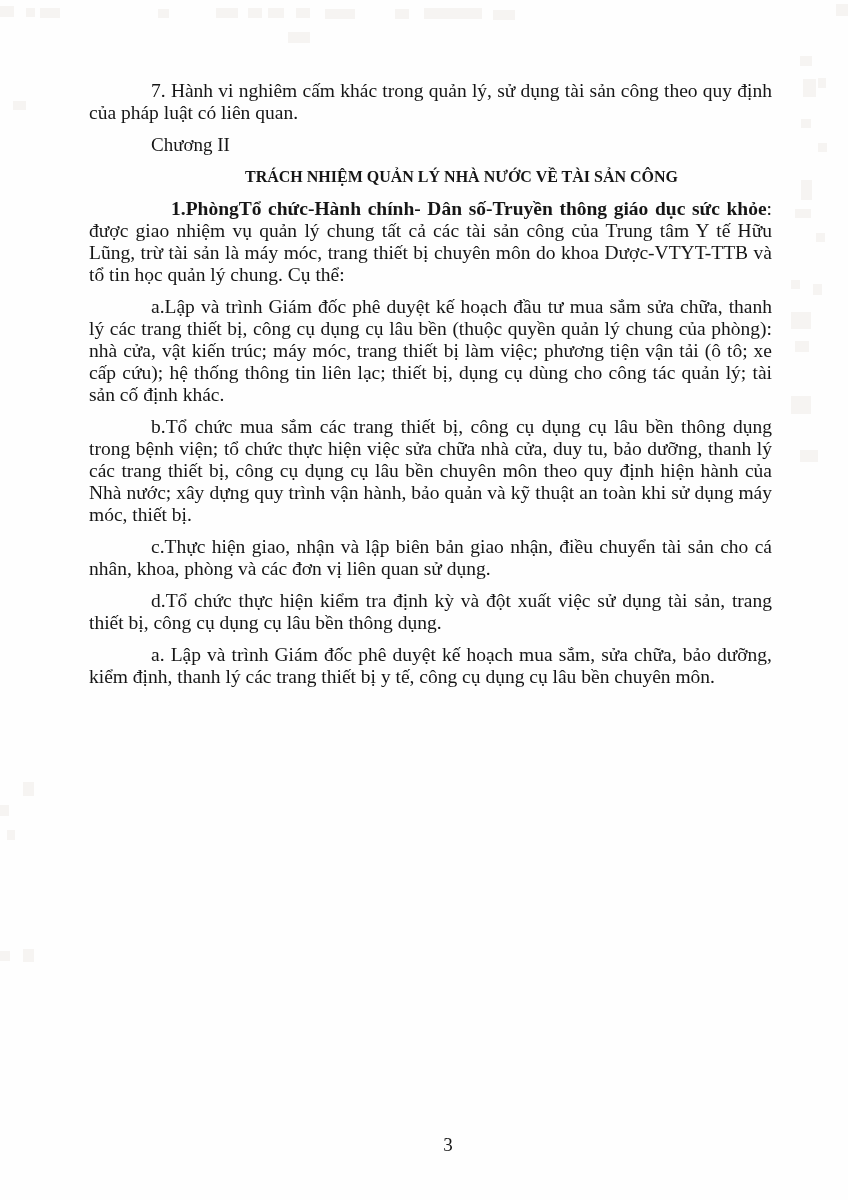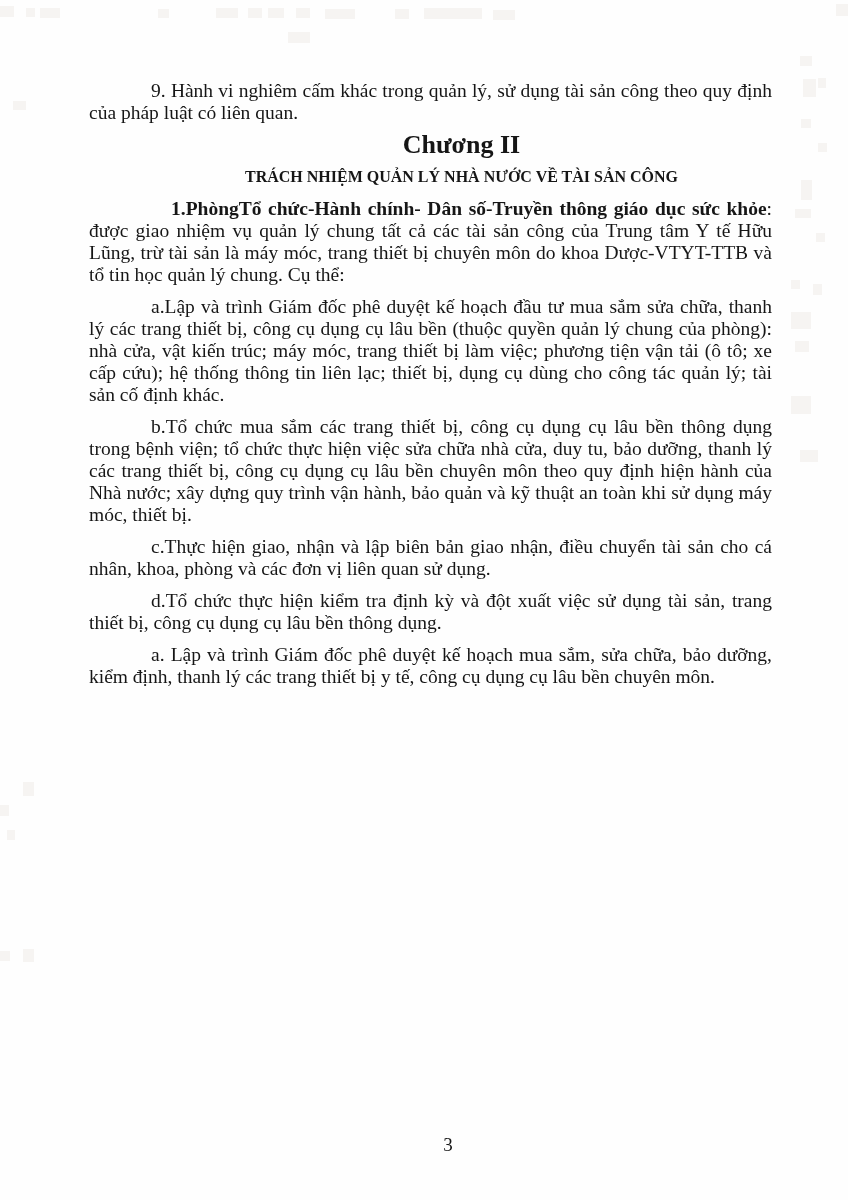--- a/index.html
+++ b/index.html
@@ -25,24 +25,23 @@
     font-size: 19.5px;
     line-height: 22px;
   }
   .content p {
     margin: 0 0 10px 0;
     text-indent: 62px;
   }
   .bold { font-weight: bold; margin-left: 20px; }
   .chapter-label {
     margin: 18px 0 7px 0;
-    text-align: center;
     text-indent: 0;
-    font-weight: bold;
-    font-size: 26px;
+    font-weight: normal;
+    font-size: 19px;
   }
   .chapter-title {
     margin: 0 0 33px 0;
     text-align: center;
     text-indent: 0;
     font-weight: bold;
     font-size: 16px;
   }
   .article-heading {
     font-weight: bold;
@@ -60,21 +59,21 @@
     position: absolute;
     background: #f6f4f2;
   }
 </style>
 </head>
 <body>
 
 <div class="page">
 
   <div class="content">
-    <p>9. Hành vi nghiêm cấm khác trong quản lý, sử dụng tài sản công theo quy định của pháp luật có liên quan.</p>
+    <p>7. Hành vi nghiêm cấm khác trong quản lý, sử dụng tài sản công theo quy định của pháp luật có liên quan.</p>
 
     <p class="chapter-label">Chương II</p>
     <p class="chapter-title">TRÁCH NHIỆM QUẢN LÝ NHÀ NƯỚC VỀ TÀI SẢN CÔNG</p>
 
 
     <p><span class="bold">1.PhòngTổ chức-Hành chính- Dân số-Truyền thông giáo dục sức khỏe</span><span>: được giao nhiệm vụ quản lý chung tất cả các tài sản công của Trung tâm Y tế Hữu Lũng, trừ tài sản là máy móc, trang thiết bị chuyên môn do khoa Dược-VTYT-TTB và tổ tin học quản lý chung. Cụ thể:</span></p>
 
     <p>a.Lập và trình Giám đốc phê duyệt kế hoạch đầu tư mua sắm sửa chữa, thanh lý các trang thiết bị, công cụ dụng cụ lâu bền (thuộc quyền quản lý chung của phòng): nhà cửa, vật kiến trúc; máy móc, trang thiết bị làm việc; phương tiện vận tải (ô tô; xe cấp cứu); hệ thống thông tin liên lạc; thiết bị, dụng cụ dùng cho công tác quản lý; tài sản cố định khác.</p>
     <p>b.Tổ chức mua sắm các trang thiết bị, công cụ dụng cụ lâu bền thông dụng trong bệnh viện; tổ chức thực hiện việc sửa chữa nhà cửa, duy tu, bảo dưỡng, thanh lý các trang thiết bị, công cụ dụng cụ lâu bền chuyên môn theo quy định hiện hành của Nhà nước; xây dựng quy trình vận hành, bảo quản và kỹ thuật an toàn khi sử dụng máy móc, thiết bị.</p>
     <p>c.Thực hiện giao, nhận và lập biên bản giao nhận, điều chuyển tài sản cho cá nhân, khoa, phòng và các đơn vị liên quan sử dụng.</p>

